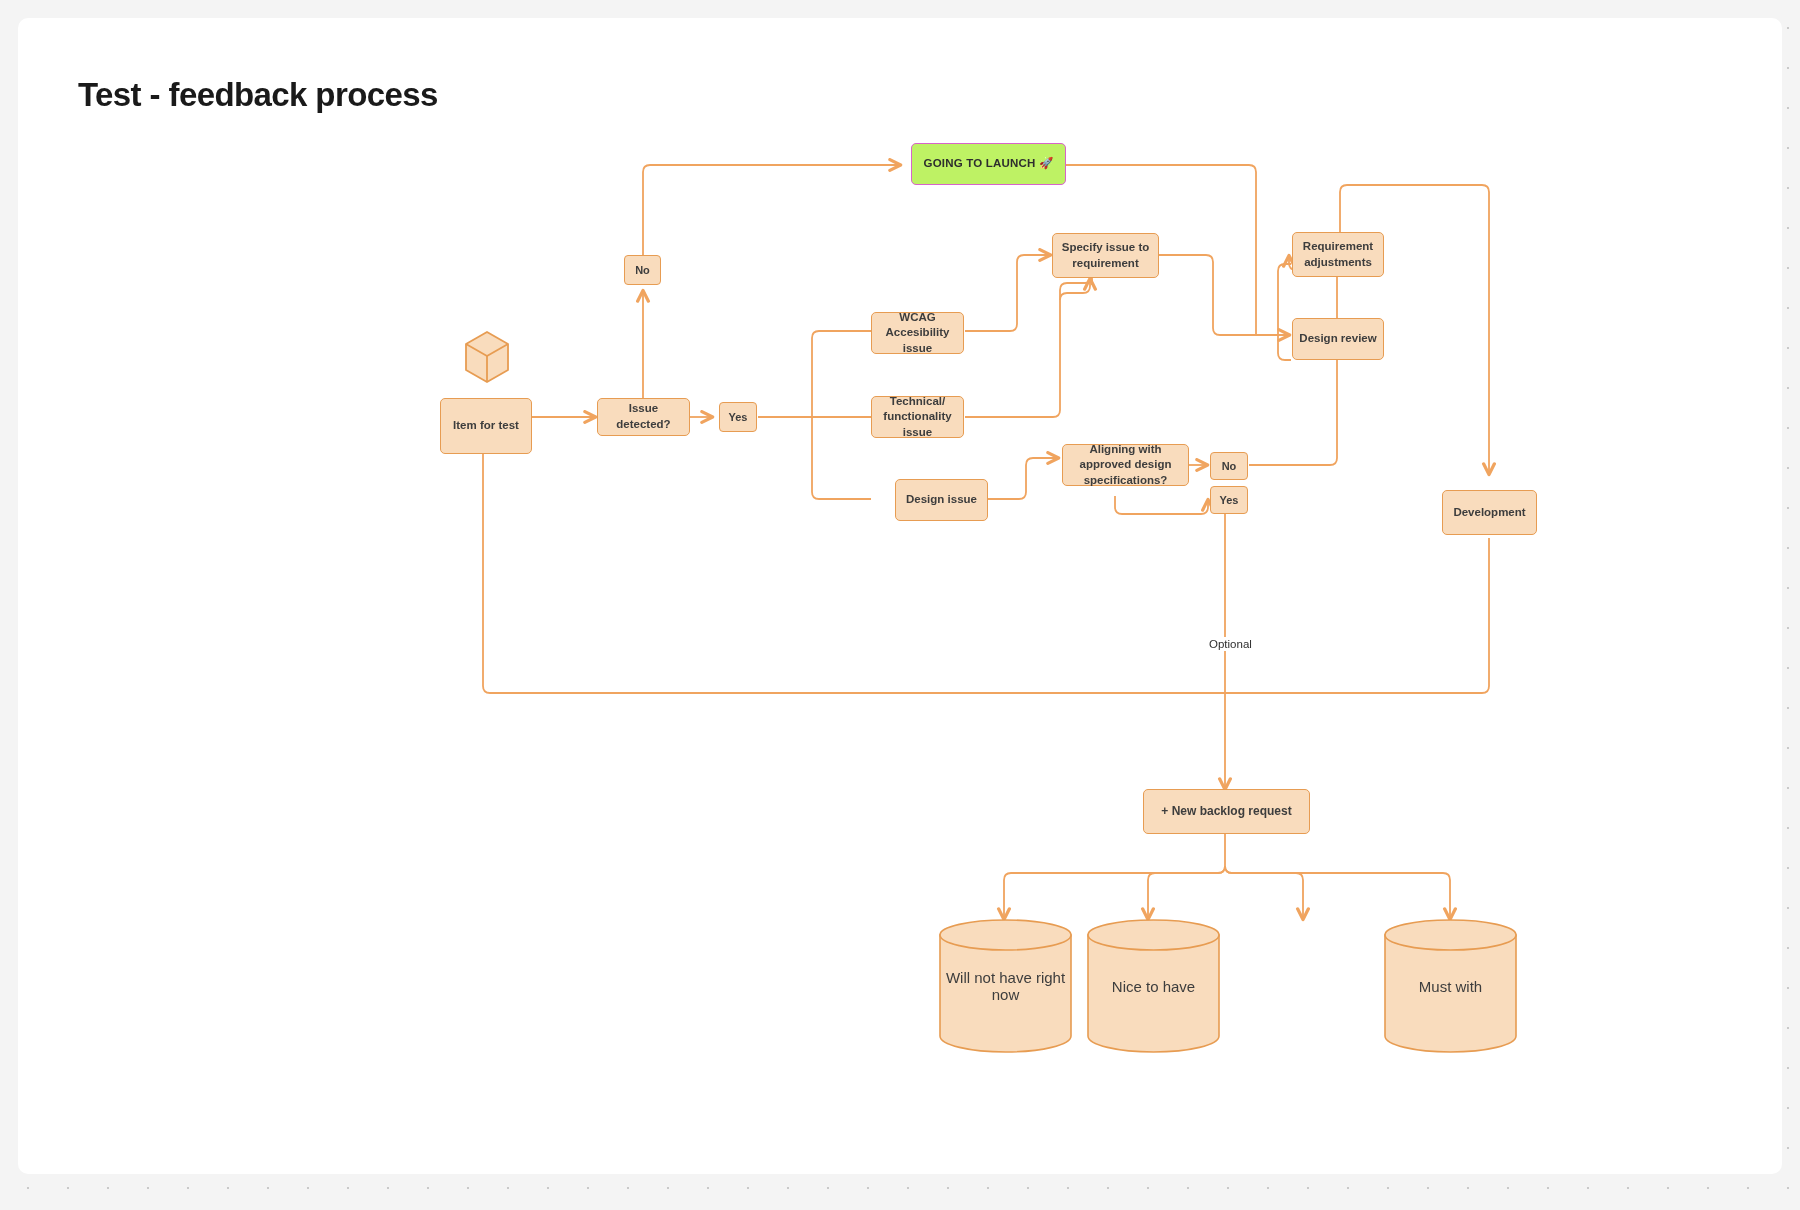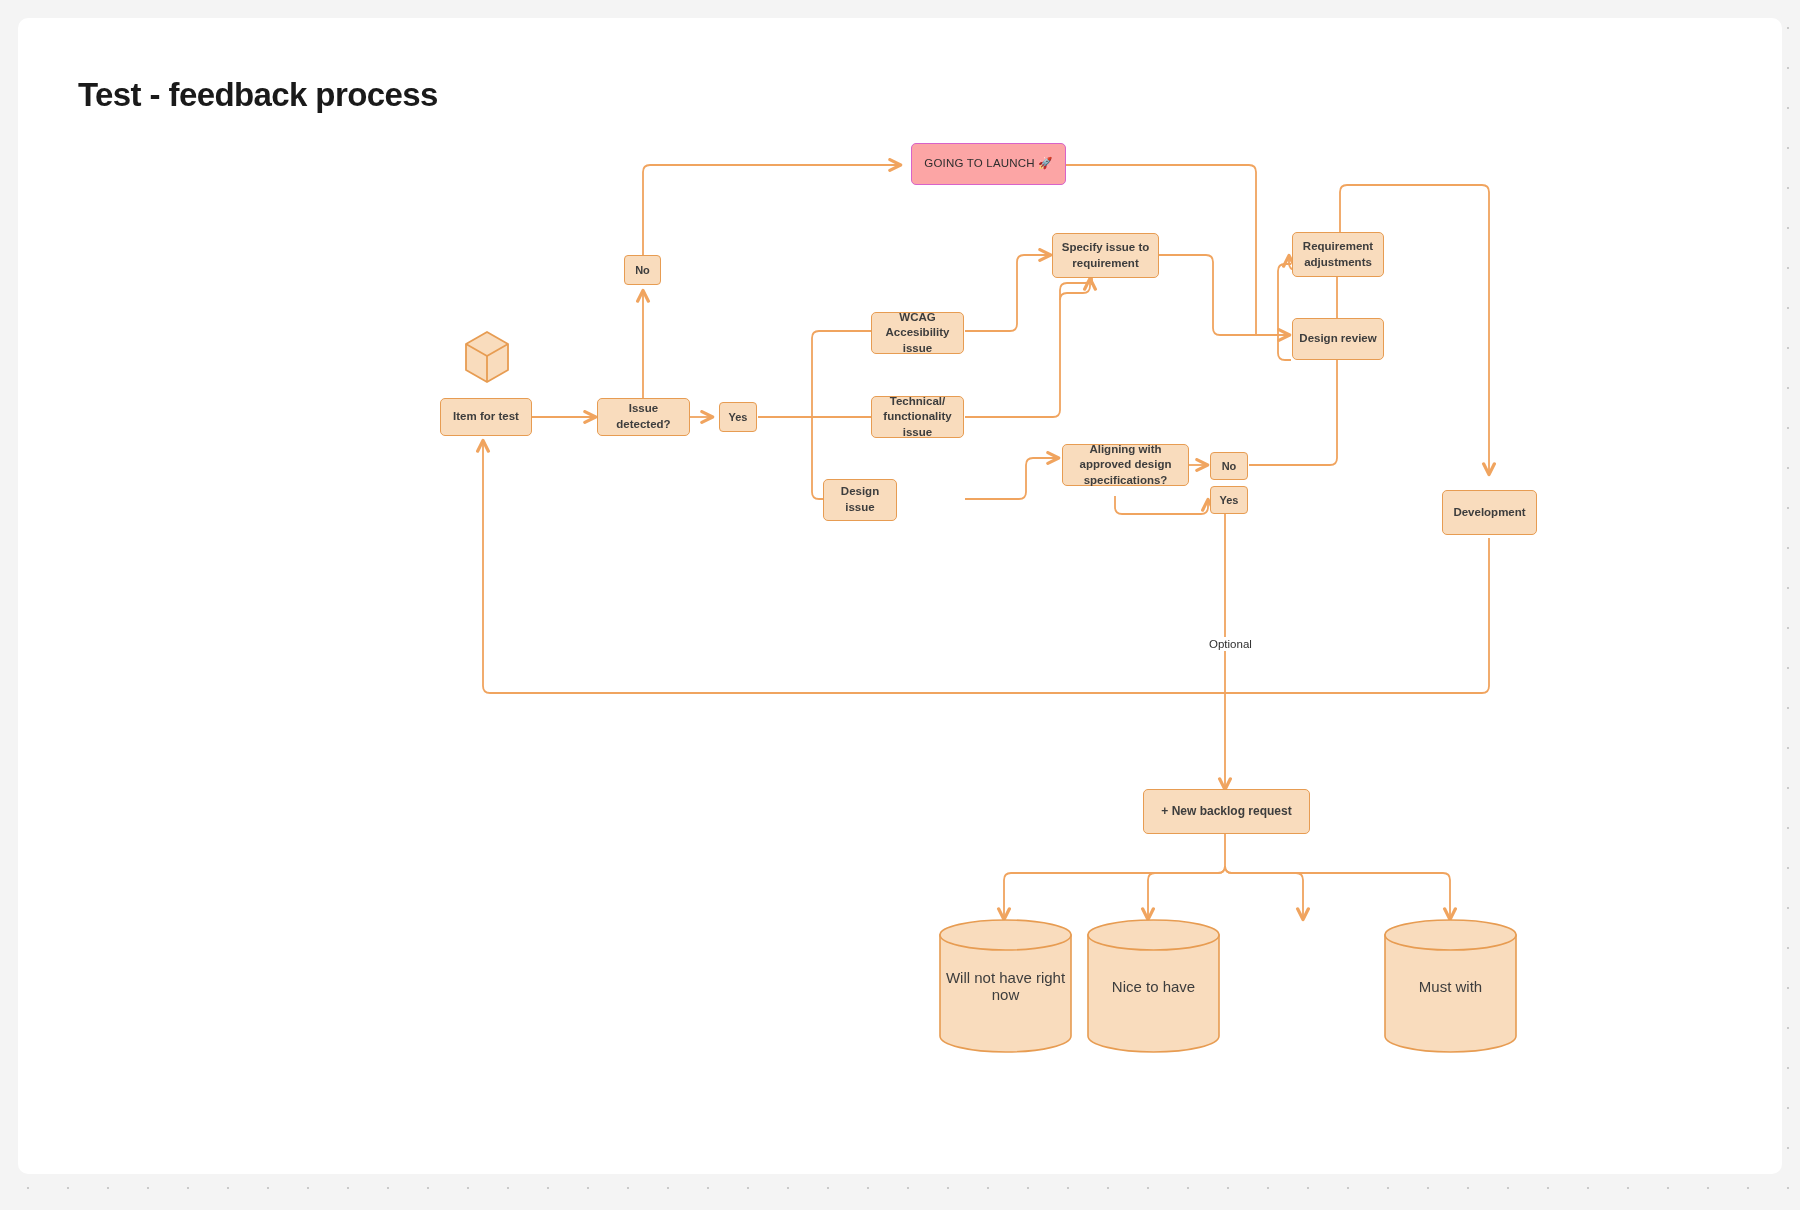--- a/index.html
+++ b/index.html
@@ -62,24 +62,24 @@
     font-size: 11.5px;
     line-height: 1.35;
     padding: 2px 6px;
     font-weight: bold;
   }
   .node.small {
     font-size: 11px;
     border-radius: 4px;
   }
   .node.launch {
-    background: #fca5a5;
+    background: #bef264;
     border-color: #d763c9;
     font-size: 11.5px;
-    font-weight: normal;
+    font-weight: bold;
     color: #2e2e2e;
     letter-spacing: 0.2px;
   }
   .node.backlog {
     font-weight: bold;
     font-size: 12px;
   }
   .cylinder {
     position: absolute;
     font-size: 15px;
@@ -189,35 +189,35 @@
     <path d="M1225,866 Q1225,873 1232,873 L1296,873 Q1303,873 1303,880 L1303,920" marker-end="url(#arw)"></path>
     <path d="M1225,866 Q1225,873 1232,873 L1443,873 Q1450,873 1450,880 L1450,920" marker-end="url(#arw)"></path>
   </svg>
 
   <svg class="cube" style="left:463px; top:330px;" width="48" height="54" viewBox="0 0 48 54">
     <path d="M24,2 L45,14 L45,40 L24,52 L3,40 L3,14 Z" fill="#f9dcbd" stroke="#e79c52" stroke-width="1.8" stroke-linejoin="round"></path>
     <path d="M3,14 L24,26 L45,14" fill="none" stroke="#e79c52" stroke-width="1.8" stroke-linejoin="round"></path>
     <path d="M24,26 L24,52" fill="none" stroke="#e79c52" stroke-width="1.8"></path>
   </svg>
 
-  <div class="node" style="left:440px; top:398px; width:92px; height:38px;">Item for test</div>
+  <div class="node" style="left:440px; top:398px; width:92px; height:56px;">Item for test</div>
 
   <div class="node" style="left:597px; top:398px; width:93px; height:38px;">Issue detected?</div>
 
   <div class="node small" style="left:624px; top:255px; width:37px; height:30px;">No</div>
 
   <div class="node small" style="left:719px; top:402px; width:38px; height:30px;">Yes</div>
 
   <div class="node launch" style="left:911px; top:143px; width:155px; height:42px;">GOING TO LAUNCH 🚀</div>
 
   <div class="node" style="left:871px; top:312px; width:93px; height:42px;">WCAG Accesibility issue</div>
 
   <div class="node" style="left:871px; top:396px; width:93px; height:42px;">Technical/ functionality issue</div>
 
-  <div class="node" style="left:823px; top:479px; width:74px; height:42px;">Design issue</div>
+  <div class="node" style="left:895px; top:479px; width:93px; height:42px;">Design issue</div>
 
   <div class="node" style="left:1052px; top:233px; width:107px; height:45px;">Specify issue to requirement</div>
 
   <div class="node" style="left:1062px; top:444px; width:127px; height:42px;">Aligning with approved design specifications?</div>
 
   <div class="node small" style="left:1210px; top:452px; width:38px; height:28px;">No</div>
 
   <div class="node small" style="left:1210px; top:486px; width:38px; height:28px;">Yes</div>
 
   <div class="node" style="left:1292px; top:232px; width:92px; height:45px;">Requirement adjustments</div>

